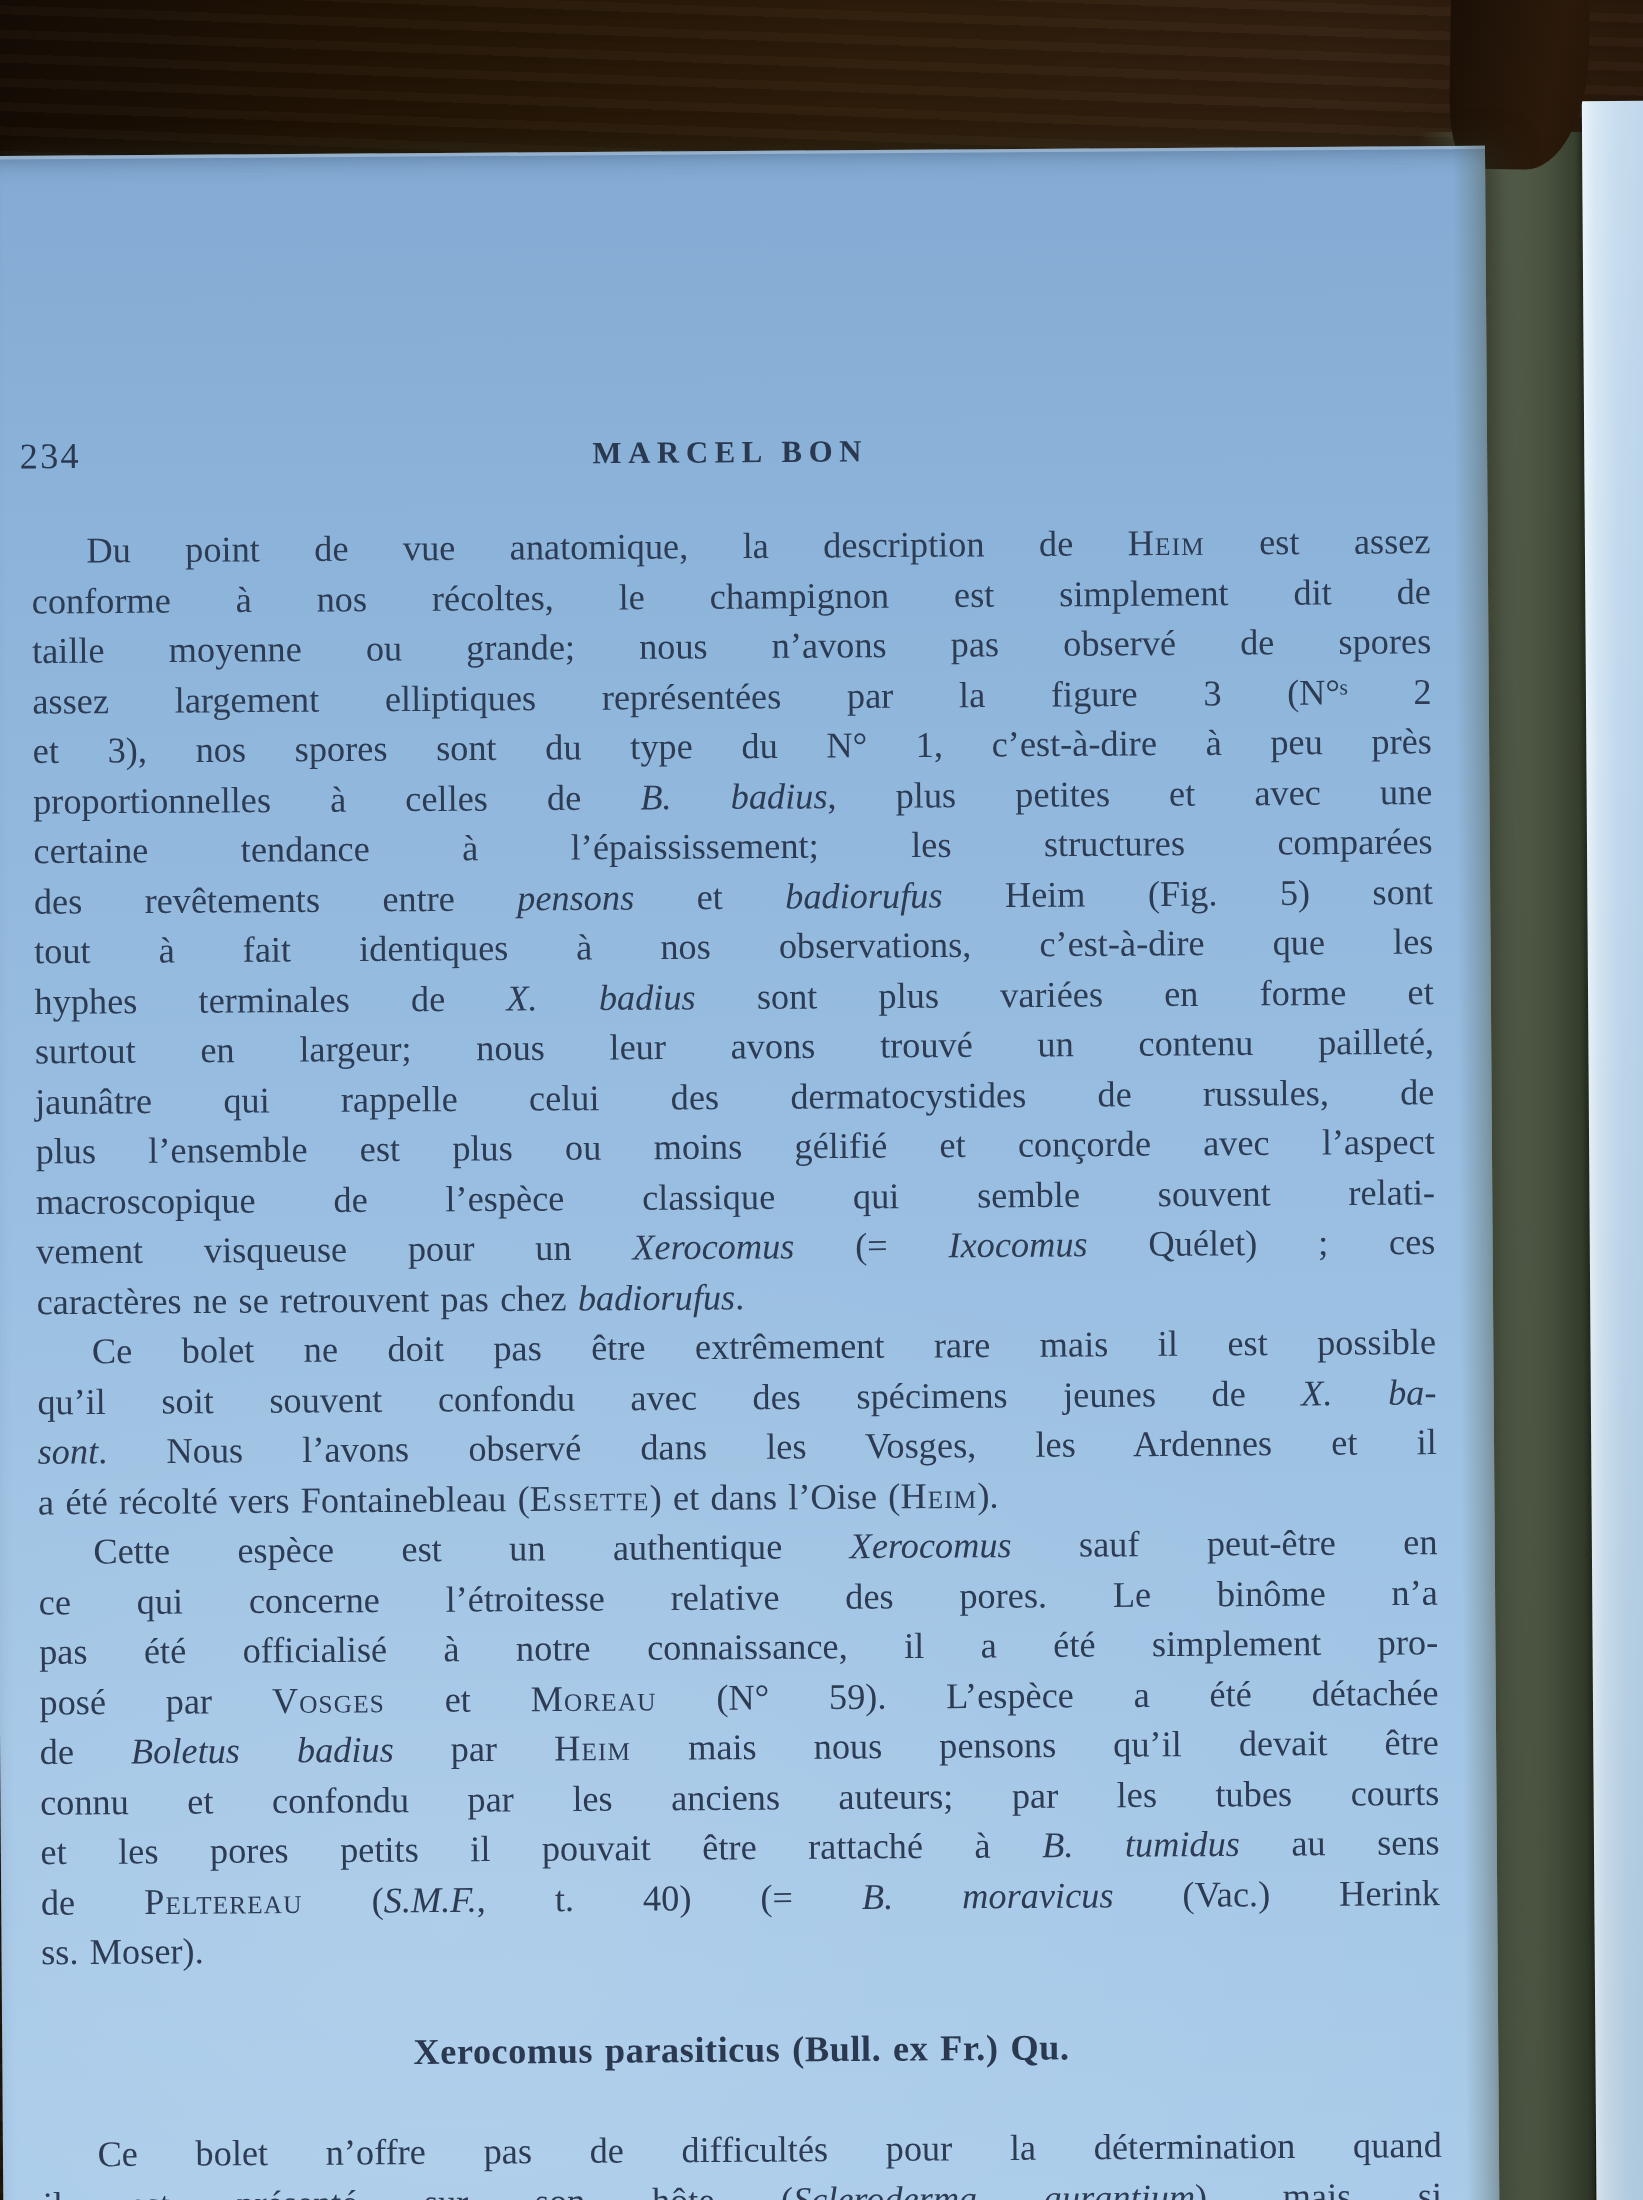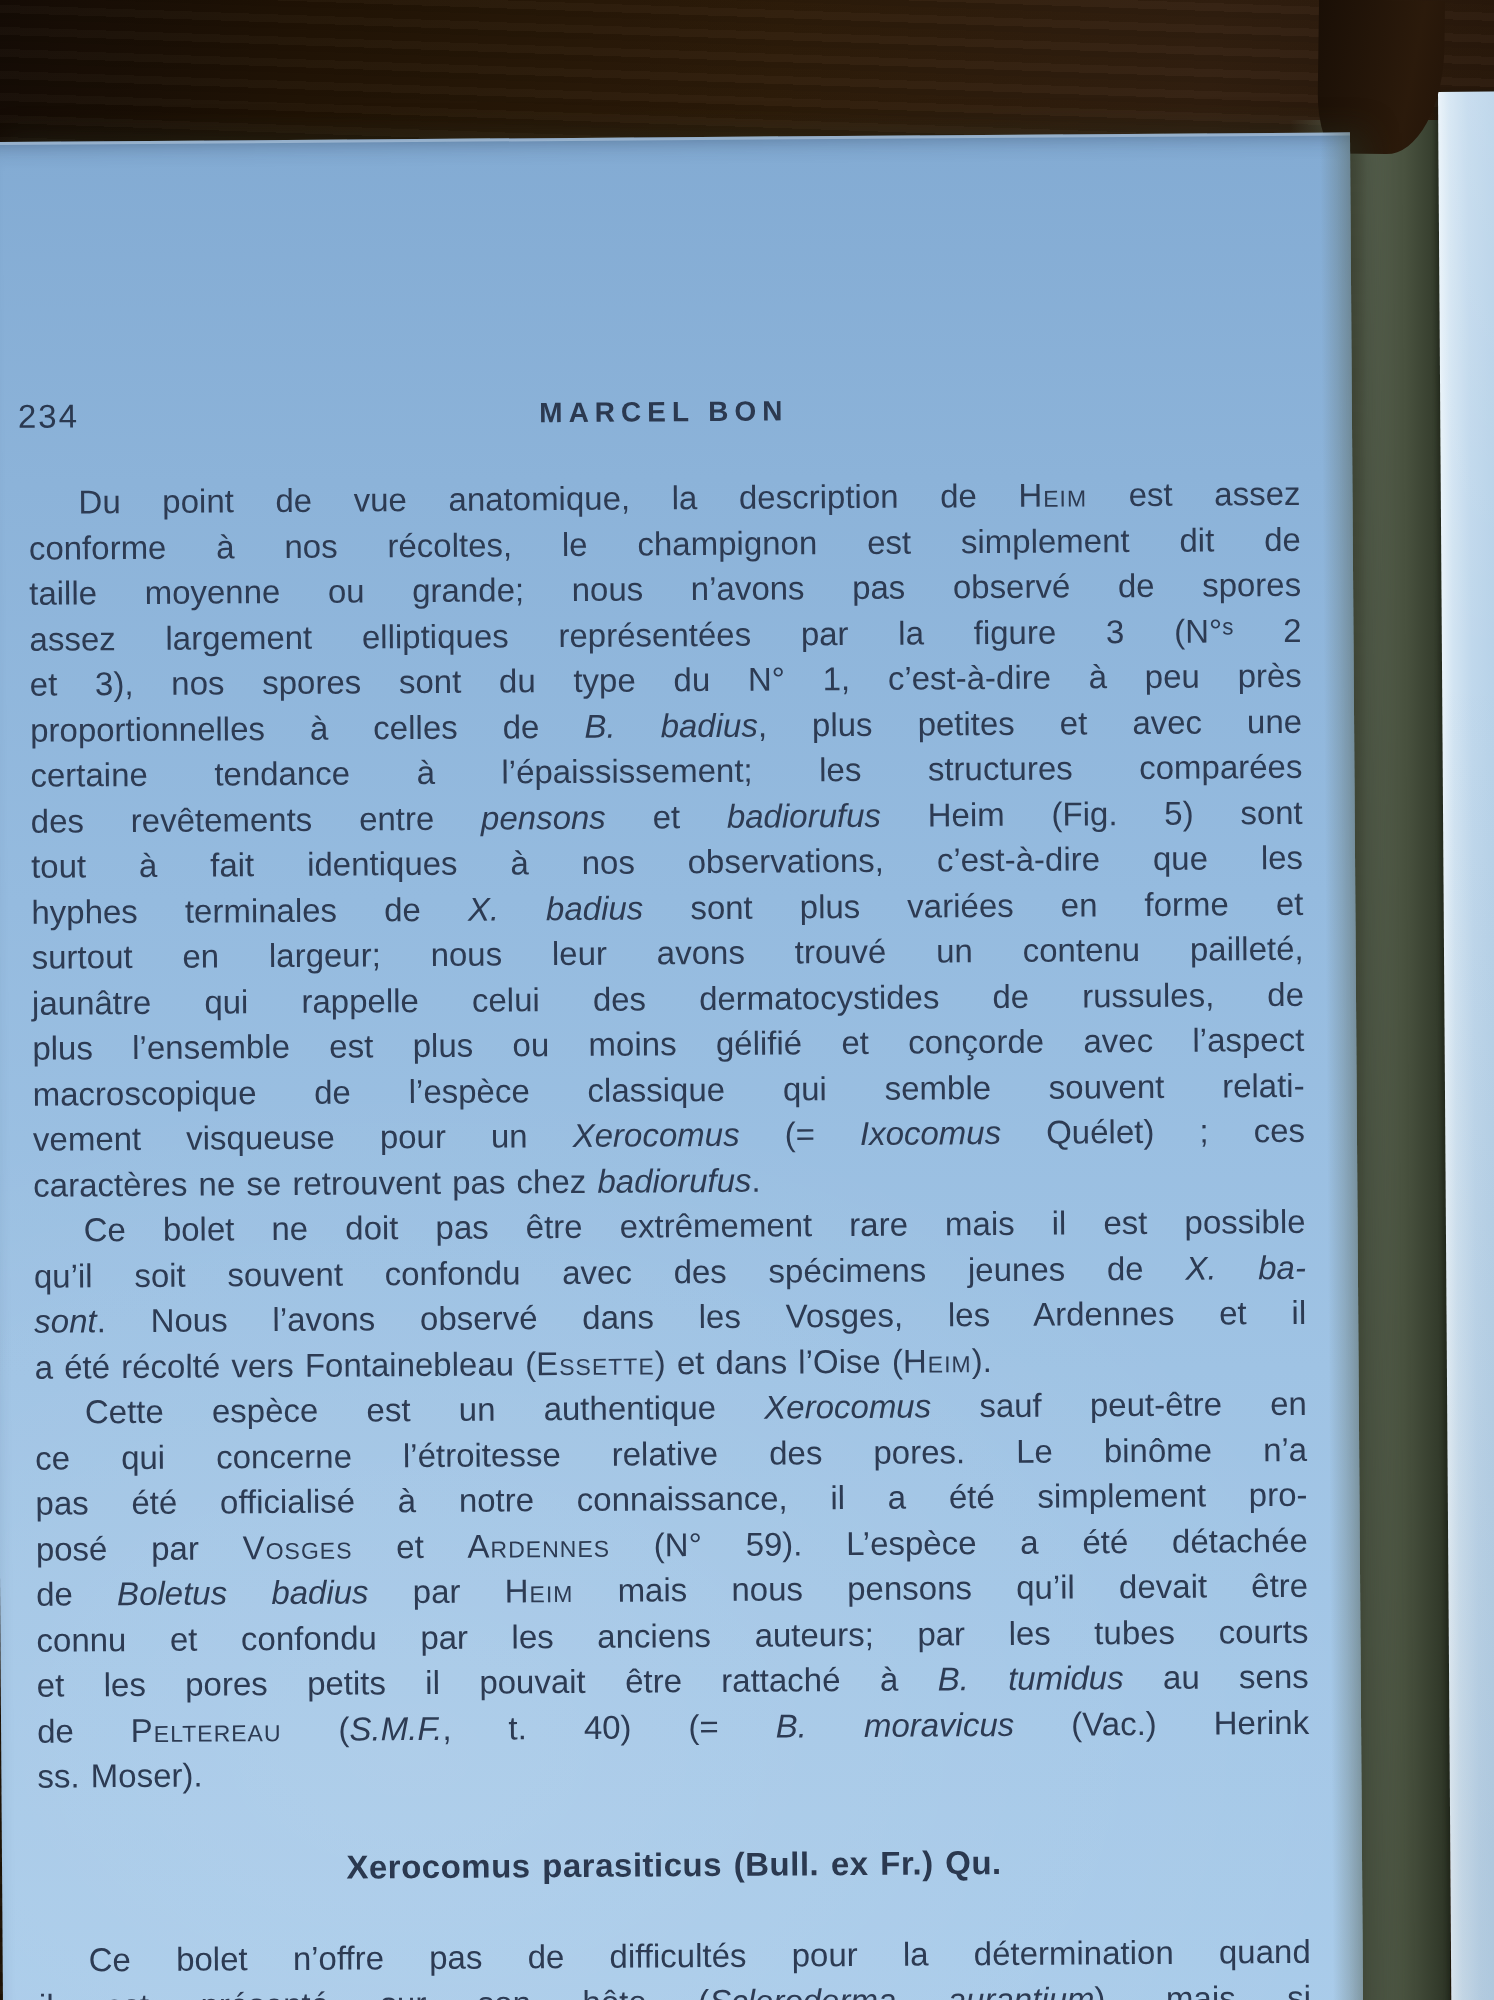--- a/index.html
+++ b/index.html
@@ -1,20 +1,20 @@
 <!DOCTYPE html>
 <html><head>
 <meta charset="utf-8">
 <style>
   html,body{margin:0;padding:0;background:#000;}
   .photo{
     position:relative;
     width:1494px;height:2000px;
     overflow:hidden;
-    font-family:Liberation Sans, sans-serif;
+    font-family:Liberation Serif, serif;
     
     background:
       repeating-linear-gradient(2deg, rgba(0,0,0,0.10) 0 6px, rgba(255,255,255,0.02) 6px 14px, rgba(0,0,0,0.06) 14px 22px),
       linear-gradient(97deg,#150c05 0%,#221405 18%,#2f1d0a 45%,#332010 70%,#241508 100%);
   }
   
   .gap-shadow{
     position:absolute;left:1290px;top:120px;width:160px;height:1880px;
     background:linear-gradient(to right,
       rgba(120,135,120,0) 0%,
@@ -123,21 +123,21 @@
         <div class="para">
           <div class="line indent"><span class="">Ce bolet ne doit pas être extrêmement rare mais il est possible</span></div>
           <div class="line"><span class="">qu’il soit souvent confondu avec des spécimens jeunes de </span><span class="i">X. ba-</span></div>
           <div class="line"><span class="i">sont</span><span class="">. Nous l’avons observé dans les Vosges, les Ardennes et il</span></div>
           <div class="line nojust"><span class="">a été récolté vers Fontainebleau (</span><span class="sc">Essette</span><span class="">) et dans l’Oise (</span><span class="sc">Heim</span><span class="">).</span></div>
         </div>
         <div class="para">
           <div class="line indent"><span class="">Cette espèce est un authentique </span><span class="i">Xerocomus</span><span class=""> sauf peut-être en</span></div>
           <div class="line"><span class="">ce qui concerne l’étroitesse relative des pores. Le binôme n’a</span></div>
           <div class="line"><span class="">pas été officialisé à notre connaissance, il a été simplement pro-</span></div>
-          <div class="line"><span class="">posé par </span><span class="sc">Vosges</span><span class=""> et </span><span class="sc">Ardennes</span><span class=""> (N° 59). L’espèce a été détachée</span></div>
+          <div class="line"><span class="">posé par </span><span class="sc">Vosges</span><span class=""> et </span><span class="sc">Moreau</span><span class=""> (N° 59). L’espèce a été détachée</span></div>
           <div class="line"><span class="">de </span><span class="i">Boletus badius</span><span class=""> par </span><span class="sc">Heim</span><span class=""> mais nous pensons qu’il devait être</span></div>
           <div class="line"><span class="">connu et confondu par les anciens auteurs; par les tubes courts</span></div>
           <div class="line"><span class="">et les pores petits il pouvait être rattaché à </span><span class="i">B. tumidus</span><span class=""> au sens</span></div>
           <div class="line"><span class="">de </span><span class="sc">Peltereau</span><span class=""> (</span><span class="i">S.M.F.</span><span class="">, t. 40) (= </span><span class="i">B. moravicus</span><span class=""> (Vac.) Herink</span></div>
           <div class="line nojust"><span class="">ss. Moser).</span></div>
         </div>
         <div class="heading"><span class="">Xerocomus parasiticus (Bull. ex Fr.) Qu.</span></div>
         <div class="para">
           <div class="line indent"><span class="">Ce bolet n’offre pas de difficultés pour la détermination quand</span></div>
           <div class="line"><span class="">il est présenté sur son hôte (</span><span class="i">Scleroderma aurantium</span><span class="">), mais si</span></div>

